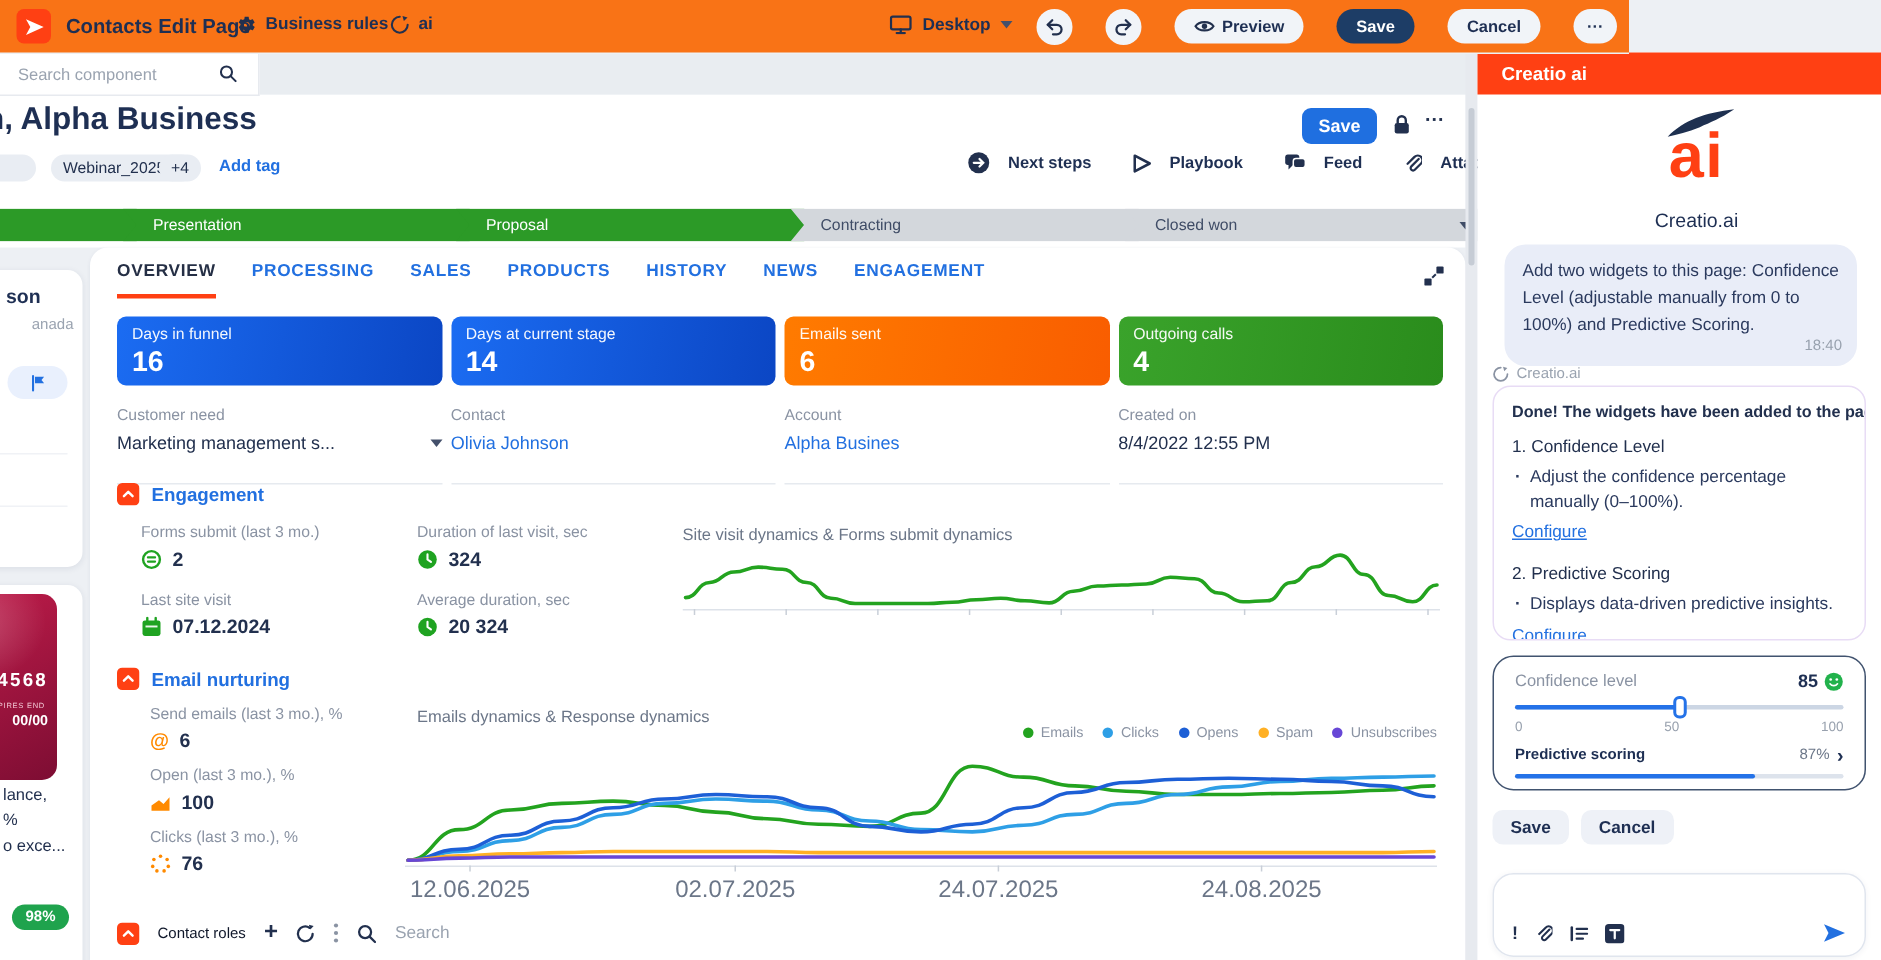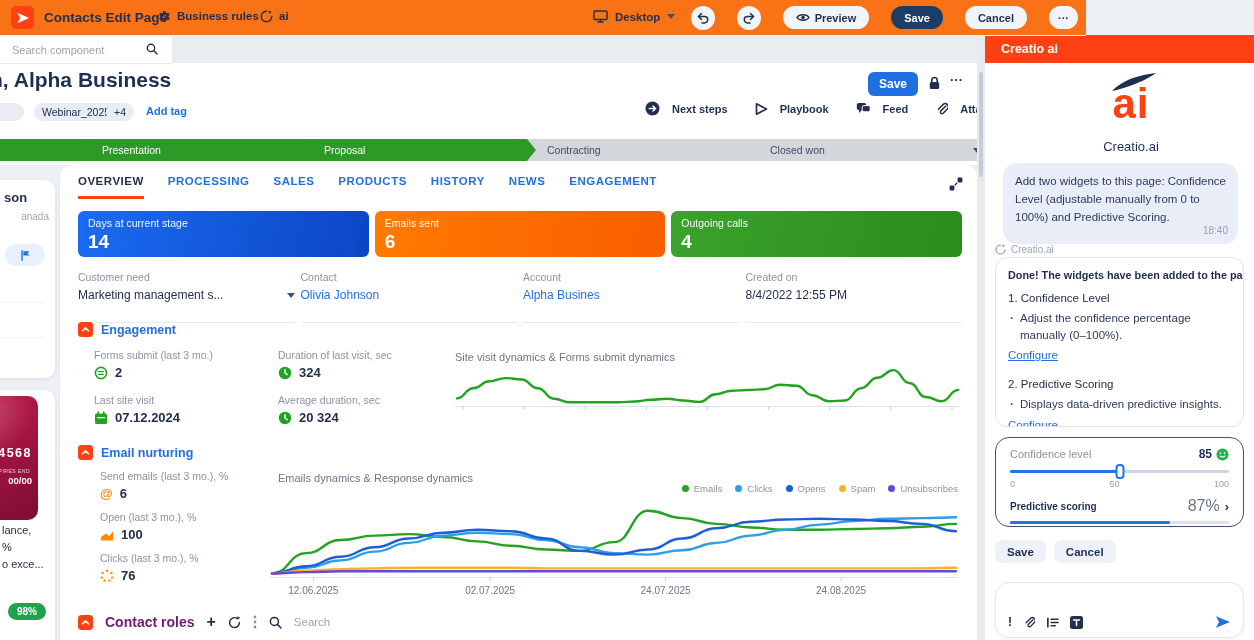--- a/index.html
+++ b/index.html
@@ -55,27 +55,27 @@
   .f-value{margin-top:5px;font-size:12px;color:#22304e;display:flex;align-items:center;justify-content:space-between;white-space:nowrap}
   .f-value.link{color:#2270e0;cursor:pointer}
   .sec-header{position:absolute;display:flex;align-items:center;gap:8px;font-size:12.5px;font-weight:600;color:#2270e0;cursor:pointer}
   .stat .s-label{font-size:10.5px;color:#8a93a3;white-space:nowrap}
   .stat .s-value{margin-top:4px;display:flex;align-items:center;gap:7px;font-size:13px;font-weight:700;color:#22304e}
   .eng-stats{position:absolute;left:34px;top:184px;display:grid;grid-template-columns:184px auto;row-gap:14px}
   .email-stats{position:absolute;left:40px;top:305px}
   .email-stats .stat{margin-bottom:10px}
   .chart-title{position:absolute;font-size:11px;color:#6b7688;white-space:nowrap}
   .x-ticks{position:absolute;display:flex;justify-content:space-between;font-size:10px;color:#6b7688}
-  .x-ticks-abs{position:absolute;font-size:10px;color:#6b7688}
+  .x-ticks-abs{position:absolute;font-size:16px;color:#6b7688}
   .x-ticks-abs span{position:absolute;transform:translateX(-50%);white-space:nowrap}
   .legend{position:absolute;left:418px;top:318px;width:480px;display:flex;justify-content:flex-end;gap:13px;align-items:center}
   .legend .li{display:flex;align-items:center;gap:5px;font-size:9.5px;color:#8a93a3;white-space:nowrap}
   .legend .dot{width:7px;height:7px;border-radius:50%}
   .croles{position:absolute;left:18px;top:449px;display:flex;align-items:center;gap:12px}
-  .croles .cr-label{font-size:14px;font-weight:700;color:#701a75}
+  .croles .cr-label{font-size:10px;font-weight:400;color:#0f172a}
   .croles .plus{font-size:16px;font-weight:700;color:#22304e;line-height:1;cursor:pointer}
   .croles .srch{font-size:11.5px;color:#9aa3b0}
   
   .mini-card{position:absolute;left:-12px;width:67px;background:#fff;border-radius:10px;box-shadow:0 1px 4px rgba(25,39,80,.08);z-index:3}
   .flag-pill{position:absolute;left:17px;top:64px;width:40px;height:22px;border-radius:12px;background:#e9f0fd;display:flex;align-items:center;justify-content:center;cursor:pointer}
   .mini-div{position:absolute;left:0;right:10px;border-top:1px solid #f0f2f6}
   .ccard{position:absolute;left:-18px;top:6px;width:68px;height:124px;border-radius:10px;color:#fff;
          background:radial-gradient(90px 70px at 10% 15%,rgba(255,255,255,.25),rgba(255,255,255,0) 60%),linear-gradient(150deg,#c01c4a,#7d0d33)}
   .badge-green{position:absolute;left:20px;top:213px;width:38px;height:17px;border-radius:9px;background:#1fa34d;color:#fff;font-size:10px;font-weight:700;display:flex;align-items:center;justify-content:center}
   
@@ -309,20 +309,24 @@
   <span style="position:absolute;right:14px;top:12px;cursor:pointer">
       <svg width="14" height="14" viewBox="0 0 14 14">
         <rect x="8.6" y="0.6" width="4.8" height="4.8" rx="0.8" fill="#22304e"></rect>
         <rect x="0.6" y="8.6" width="4.8" height="4.8" rx="0.8" fill="#22304e"></rect>
         <path d="M8.2 5.8 5.8 8.2" stroke="#22304e" stroke-width="1.3"></path>
       </svg>
     </span>
 
   <div class="metrics" id="metrics">
       <div class="metric metric-blue">
+        <div class="m-label">Days in funnel</div>
+        <div class="m-value">16</div>
+      </div>
+      <div class="metric metric-blue">
         <div class="m-label">Days at current stage</div>
         <div class="m-value">14</div>
       </div>
       <div class="metric metric-orange">
         <div class="m-label">Emails sent</div>
         <div class="m-value">6</div>
       </div>
       <div class="metric metric-green">
         <div class="m-label">Outgoing calls</div>
         <div class="m-value">4</div>
@@ -611,21 +615,21 @@
       <div class="handle" style="left: 50%;"></div>
     </div>
     <div class="scale">
       <span>0</span>
       <span>50</span>
       <span>100</span>
     </div>
     <div class="w-row" style="margin-top:8px">
       <span style="font-size:10px;font-weight:700;color:#1e2f53">Predictive scoring</span>
       <span style="display:flex;align-items:center;gap:5px">
-        <span style="font-size:16px;color:#6b7688">87%</span>
+        <span style="font-size:10px;color:#6b7688">87%</span>
         <span style="font-size:13px;font-weight:700;color:#1e2f53;line-height:1">›</span>
       </span>
     </div>
     <div class="progress">
         <div class="fill" style="width: 73%;"></div>
       </div>
   </div>
 
   <div class="panel-btns">
     <button>Save</button>

